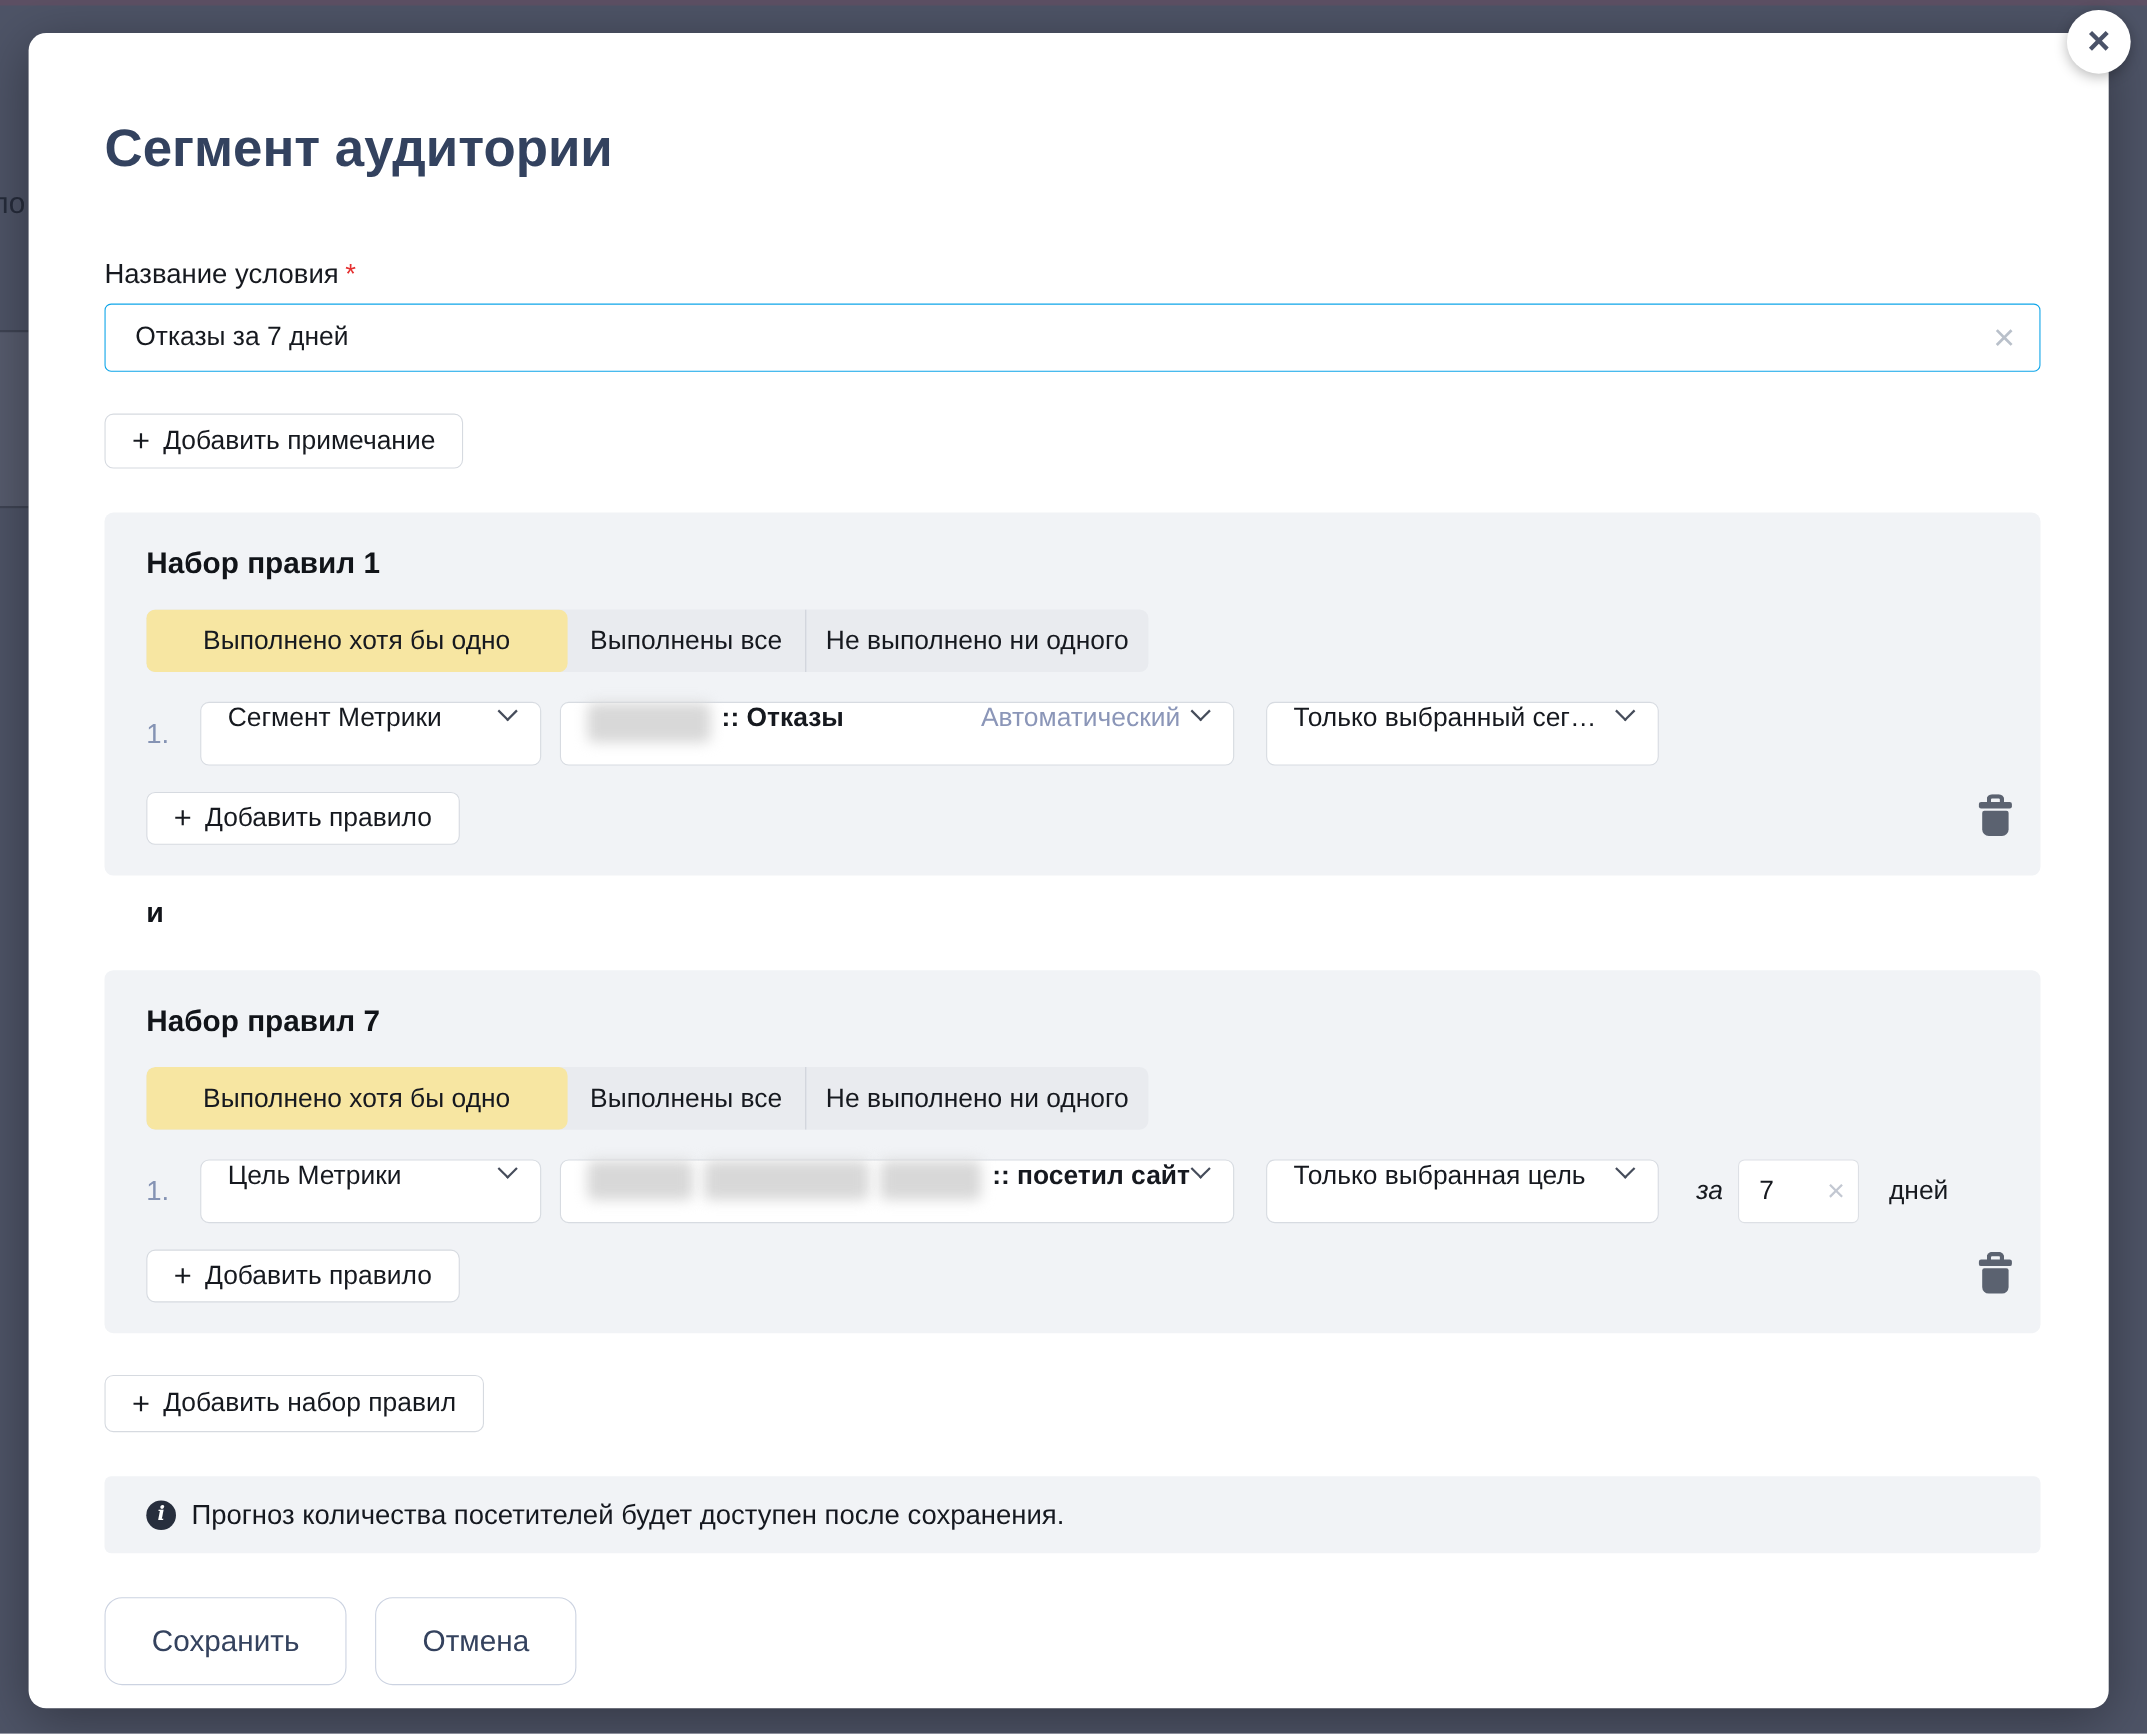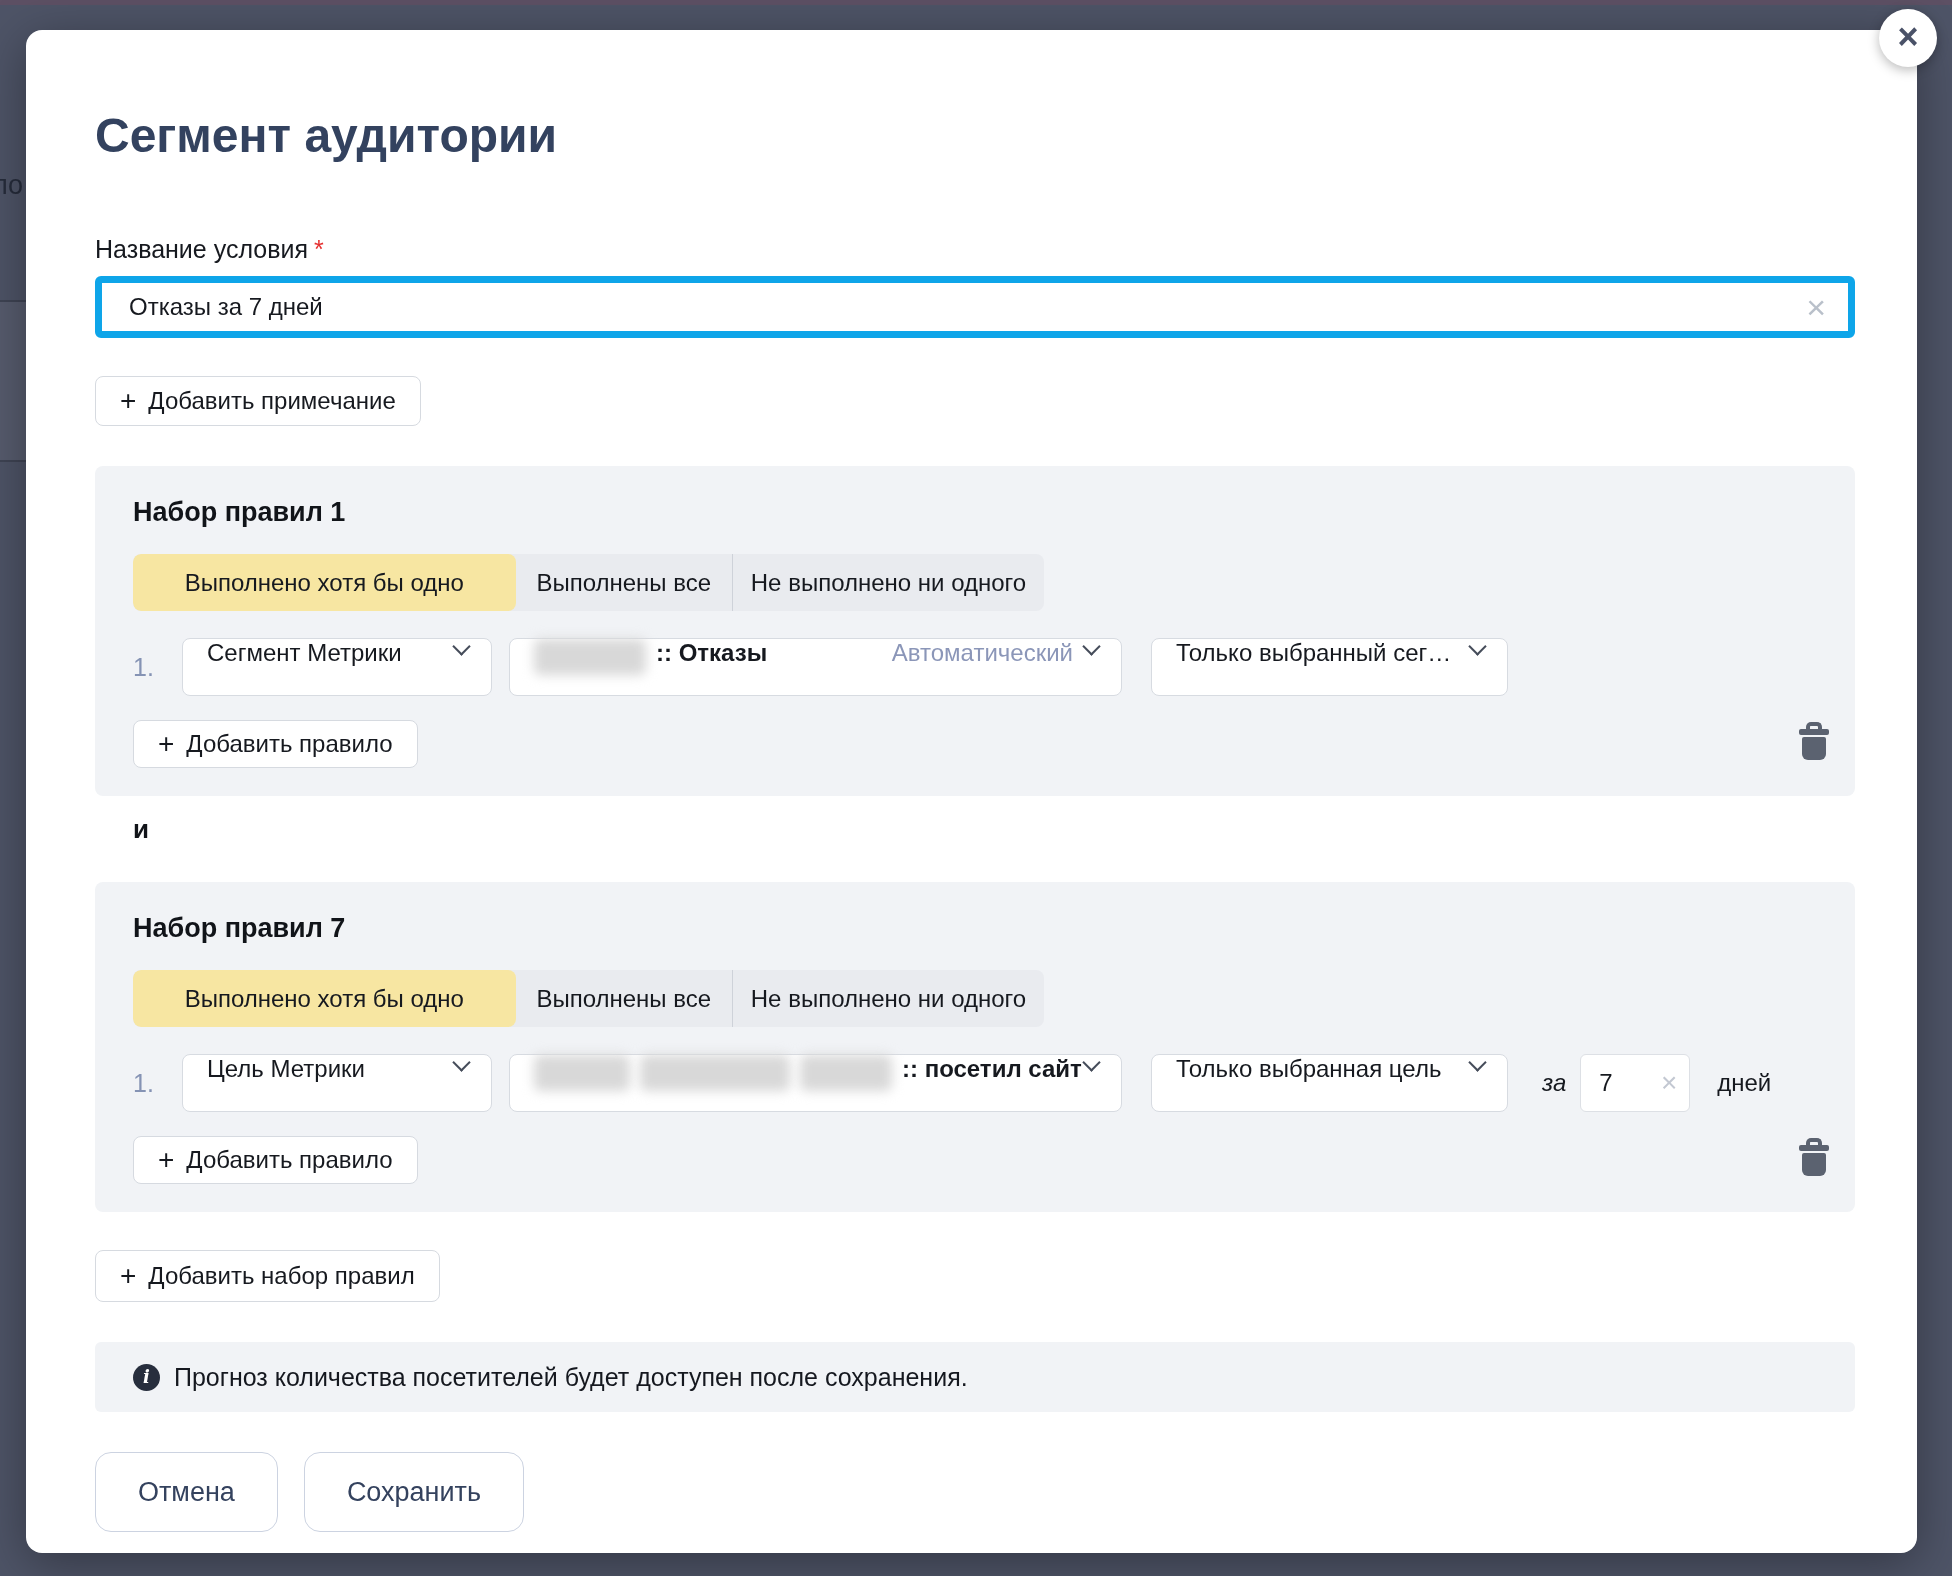--- a/index.html
+++ b/index.html
@@ -39,21 +39,21 @@
   .close-btn .x {
     font-size:36px; font-weight:700; color:#4a5268; line-height:1; margin-top:-3px;
   }
   .modal-title { font-size:48px; line-height:48px; font-weight:700; color:#33425f;margin-top:28px; }
 
   .field-label { margin-top:74px; font-size:25px; line-height:30px; color:#16191f; }
   .field-label .req { color:#e53030; margin-left:6px; }
 
   .text-field {
     margin-top:12px; width:1760px; height:62px;
-    border:7px solid #0ea5e9; border-radius:6px; background:#fff;
+    border:1px solid #0ea5e9; border-radius:6px; background:#fff;
     display:flex; align-items:center; padding:0 22px 0 27px;
   }
   .text-field input {
     flex:1; border:none; outline:none; font-family:inherit;
     font-size:24px; color:#16191f; background:transparent;
   }
   .clear-x { font-size:34px; color:#b9c0ca; line-height:1; cursor:pointer; font-weight:400; }
 
   .btn-outline {
     display:inline-flex; align-items:center; gap:12px;
@@ -305,17 +305,17 @@
     <span class="plus">+</span>
     <span>Добавить набор правил</span>
   </div>
 
   <div class="info-bar">
     <span class="info-icon">i</span>
     <span class="info-text">Прогноз количества посетителей будет доступен после сохранения.</span>
   </div>
 
   <div class="actions">
+    <button class="action-btn">Сохранить</button>
     <button class="action-btn">Отмена</button>
-    <button class="action-btn">Сохранить</button>
   </div>
 
 </div>
 
 </body></html>

